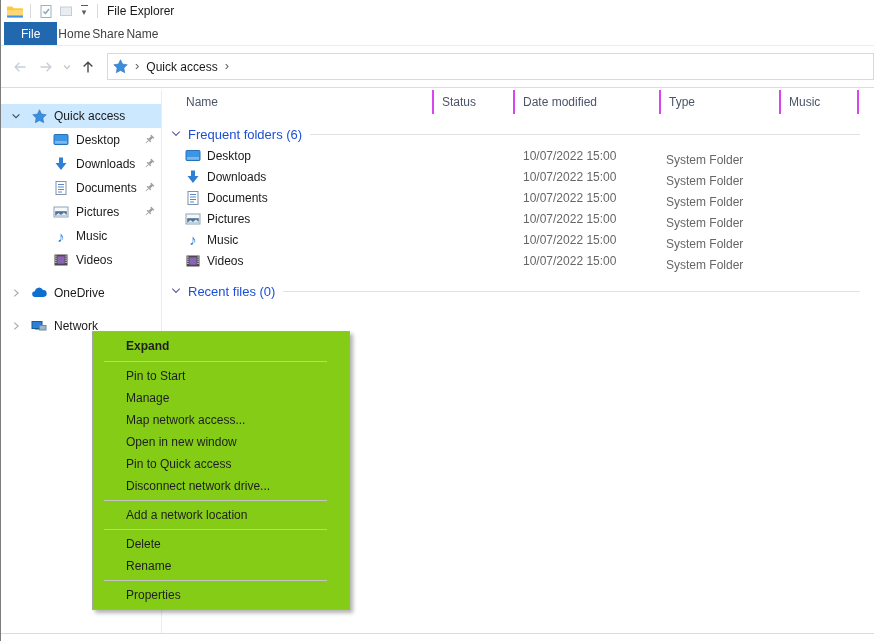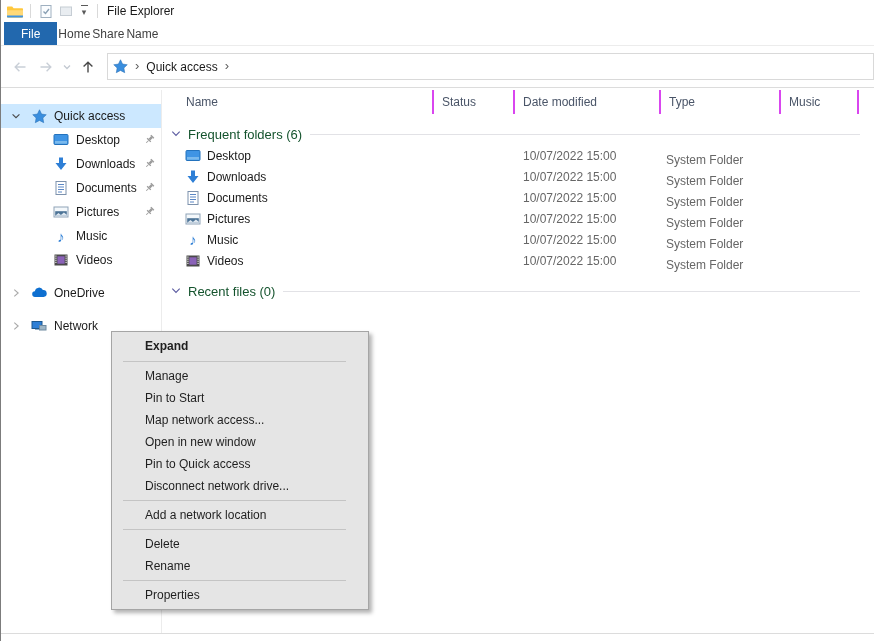--- a/index.html
+++ b/index.html
@@ -43,33 +43,33 @@
   
   .content { flex:1; overflow:hidden; }
   .headers { height:24px; display:flex; color:#4a5568; }
   .hcell { display:flex; align-items:center; padding-left:8px; border-right:2px solid #d946ef; }
   .hcell.name { width:272px; padding-left:24px; }
   .hcell.status { width:81px; }
   .hcell.date { width:146px; }
   .hcell.type { width:120px; }
   .hcell.size { width:78px; }
   .group-header { height:22px; margin-top:9px; display:flex; align-items:center; padding:0 14px 0 8px;
-    color:#14532d; font-size:13px; }
+    color:#1d4ed8; font-size:13px; }
   .group-header .glabel { margin-left:6px; white-space:nowrap; }
   .group-header .rule { flex:1; border-top:1px solid #e2e2e6; margin-left:8px; }
   .filerow { height:21px; display:flex; align-items:center; }
   .fcell-name { width:272px; display:flex; align-items:center; padding-left:23px; }
   .fcell-name .label { margin-left:6px; }
   .fcell-status { width:81px; }
   .fcell-date { width:146px; padding-left:8px; color:#666; }
   .fcell-type { width:120px; padding-left:5px; color:#666;margin-top:8px; }
   .ficon { width:16px; height:16px; display:flex; align-items:center; justify-content:center; }
   .music-glyph { color:#2e7fd6; font-size:15px; line-height:15px; }
   
-  .ctxmenu { position:absolute; left:110px; top:331px; width:258px; background:#e5e5e5;
+  .ctxmenu { position:absolute; left:91px; top:331px; width:258px; background:#84cc16;
     border:1px solid #a5a5a5; box-shadow:3px 3px 4px rgba(0,0,0,.3); padding:2px 12px 3px 0; z-index:50; }
   .mi { height:22px; line-height:22px; padding-left:33px; color:#1f1f1f; white-space:nowrap; }
   .mi.bold { font-weight:bold; height:24px; line-height:24px; }
   .msep { border-top:1px solid #c4c4c4; margin:3px 10px 3px 11px; }
   
   .statusbar { position:absolute; left:0; right:0; bottom:0; height:8px; background:#fff; border-top:1px solid #dcdcdc; }
   svg { display:block; }
 </style>
 </head>
 <body>
@@ -423,22 +423,22 @@
         <span class="glabel">Recent files (0)</span>
         <span class="rule"></span>
       </div>
 
     </div>
   </div>
 
   <div class="ctxmenu">
     <div class="mi bold">Expand</div>
     <div class="msep"></div>
+    <div class="mi">Pin to Start</div>
     <div class="mi">Manage</div>
-    <div class="mi">Pin to Start</div>
     <div class="mi">Map network access...</div>
     <div class="mi">Open in new window</div>
     <div class="mi">Pin to Quick access</div>
     <div class="mi">Disconnect network drive...</div>
     <div class="msep"></div>
     <div class="mi">Add a network location</div>
     <div class="msep"></div>
     <div class="mi">Delete</div>
     <div class="mi">Rename</div>
     <div class="msep"></div>

